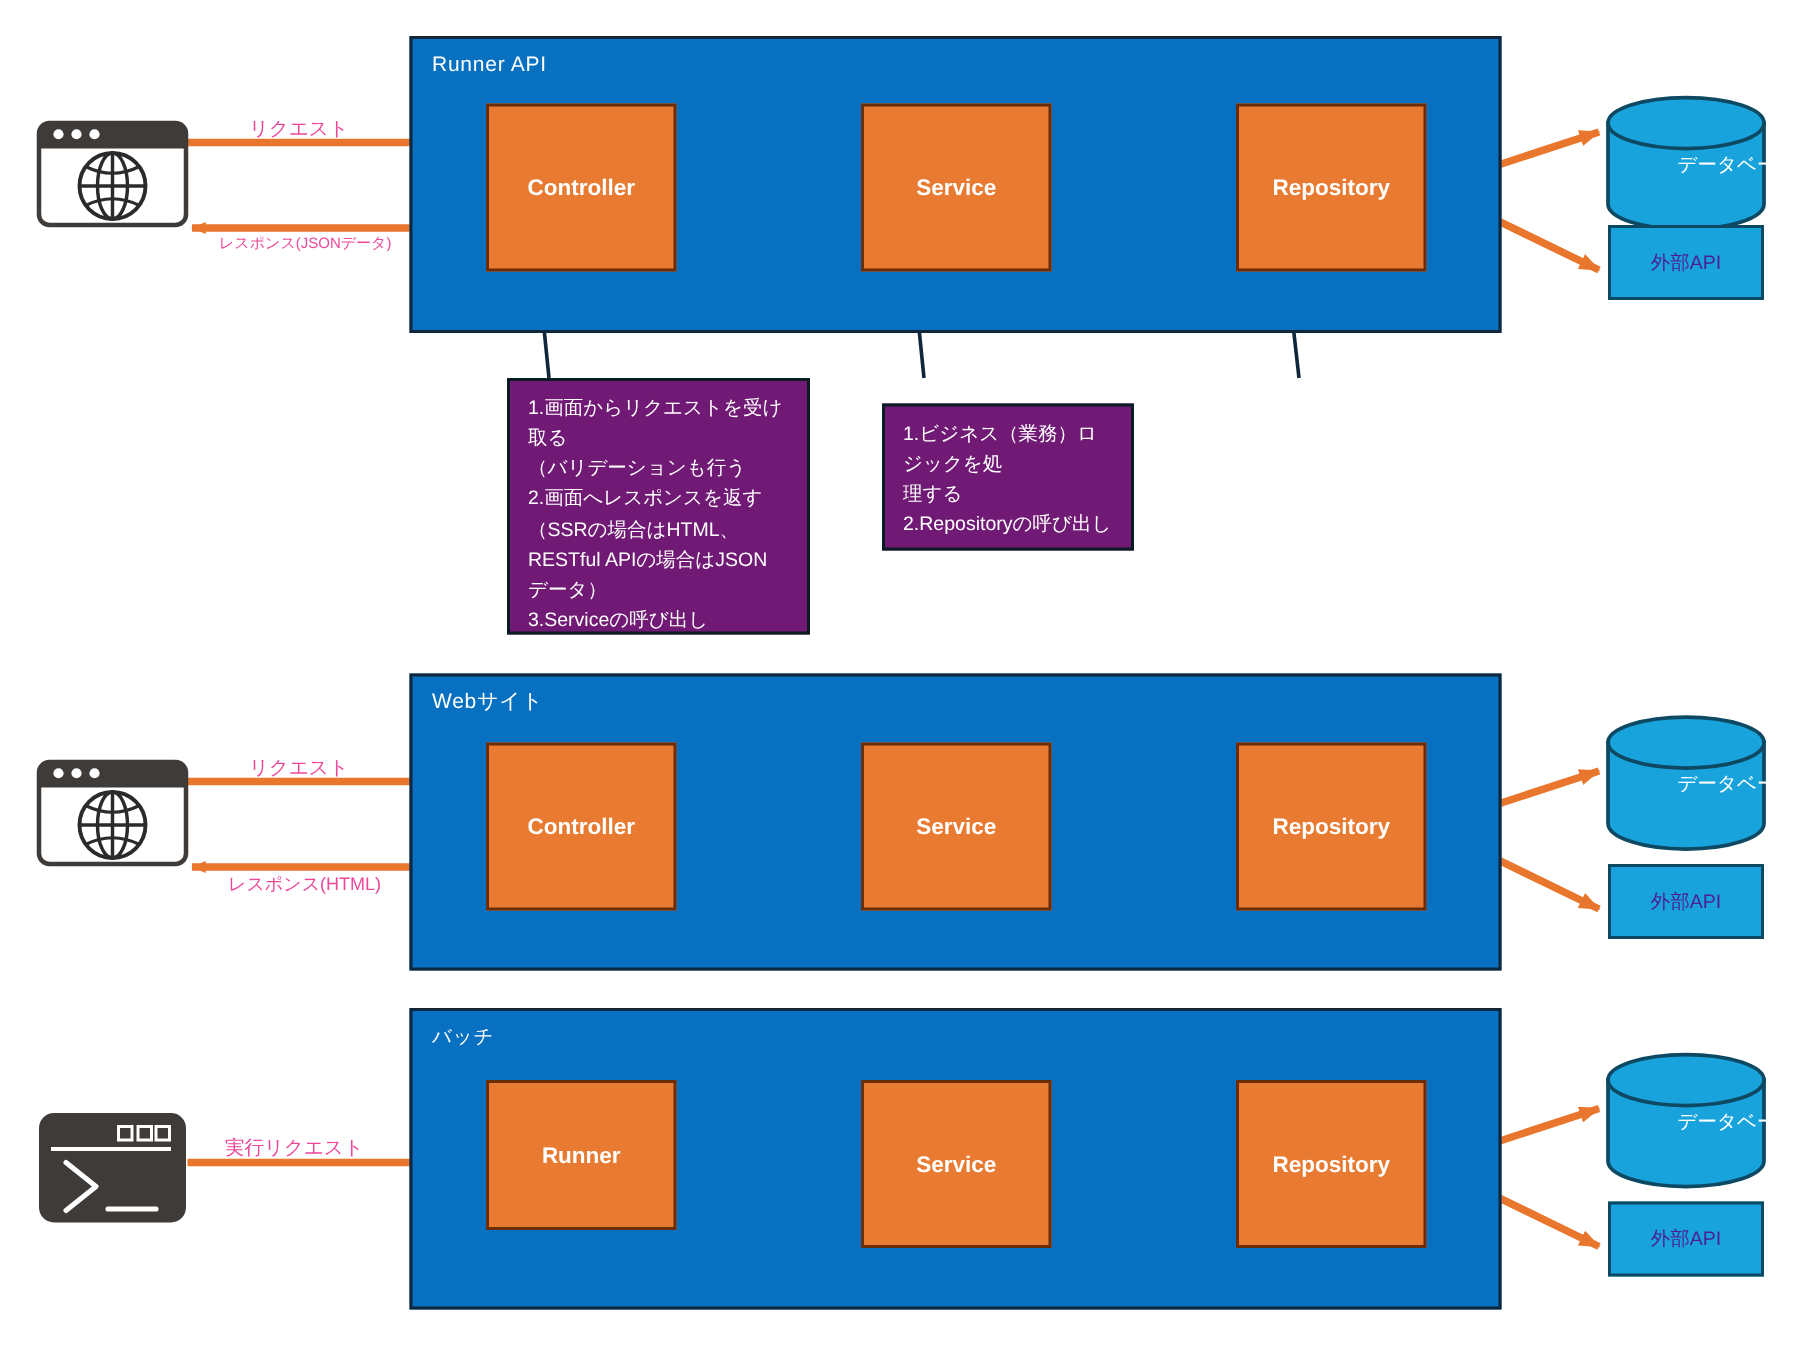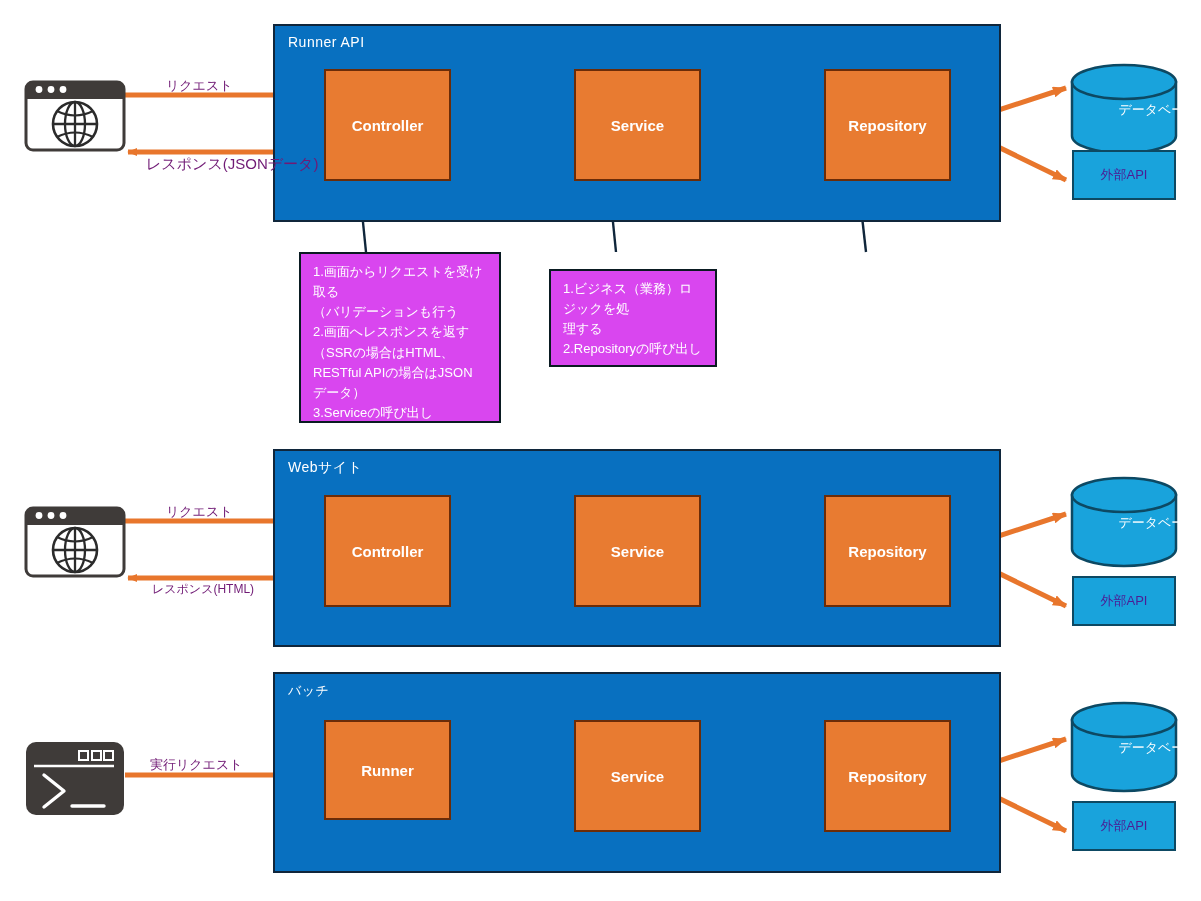--- a/index.html
+++ b/index.html
@@ -7,32 +7,32 @@
        font-family:"Liberation Sans","DejaVu Sans",sans-serif;}
   .stage{position:absolute;left:0;top:0;width:1201px;height:901px;}
   svg.layer{position:absolute;left:0;top:0;width:1201px;height:901px;}
 
   .panel{position:absolute;background:#0870C0;border:2px solid #10263B;box-sizing:border-box;}
   .panel-title{position:absolute;color:#ffffff;font-size:14px;letter-spacing:.5px;white-space:nowrap;}
 
   .obox{position:absolute;background:#E87B31;border:2px solid #6B2C08;box-sizing:border-box;
         display:flex;align-items:center;justify-content:center;color:#ffffff;font-size:15px;font-weight:bold;}
 
-  .note{position:absolute;background:#d946ef;border:2px solid #0A1B22;box-sizing:border-box;
+  .note{position:absolute;background:#701a75;border:2px solid #0A1B22;box-sizing:border-box;
         color:#ffffff;font-size:13px;line-height:1.55;padding:8px 10px 8px 12px;
-        white-space:pre-line;}
+        white-space:pre-line;margin-left:39px;}
 
   .dbox{position:absolute;background:#19A3DC;border:2px solid #0D4963;box-sizing:border-box;
         display:flex;align-items:center;justify-content:center;color:#4c1d95;font-size:13px;}
 
   .cyl{position:absolute;margin-left:34px;}
   .cyl .cyl-label{position:absolute;left:0;right:0;top:50%;transform:translateY(-45%);
         text-align:center;color:#ffffff;font-size:13px;}
 
-  .arrow-label{position:absolute;color:#701a75;font-size:13px;white-space:nowrap;}
+  .arrow-label{position:absolute;color:#ec4899;font-size:13px;white-space:nowrap;}
 </style>
 </head>
 <body>
 
 <div class="stage">
 
   <svg class="layer" viewBox="0 0 1201 901">
     <defs>
       <marker id="ah" markerWidth="10" markerHeight="8" refX="9.2" refY="4" orient="auto" markerUnits="userSpaceOnUse">
         <path d="M0,0 L10,4 L0,8 Z" fill="#E8762C"></path>
@@ -137,21 +137,21 @@
   </svg>
 
   <div class="panel" style="left:273px;top:24px;width:728px;height:198px;"></div>
   <div class="panel-title" style="left:288px;top:34px;">Runner API</div>
 
   <div class="obox" style="left:324px;top:69px;width:127px;height:112px;">Controller</div>
   <div class="obox" style="left:574px;top:69px;width:127px;height:112px;">Service</div>
   <div class="obox" style="left:824px;top:69px;width:127px;height:112px;">Repository</div>
 
   <div class="arrow-label" style="left:166px;top:77px;">リクエスト</div>
-  <div class="arrow-label" style="left:146px;top:155px;font-size:15px;">レスポンス(JSONデータ)</div>
+  <div class="arrow-label" style="left:146px;top:155px;font-size:10px;">レスポンス(JSONデータ)</div>
 
   <div class="cyl" style="left:1072px;top:65px;width:104px;height:88px;">
     <div class="cyl-label">データベース</div>
   </div>
   <div class="dbox" style="left:1072px;top:150px;width:104px;height:50px;">外部API</div>
 
   <div class="note" style="left:299px;top:252px;width:202px;height:171px;">1.画面からリクエストを受け取る
 （バリデーションも行う
 2.画面へレスポンスを返す
 （SSRの場合はHTML、

